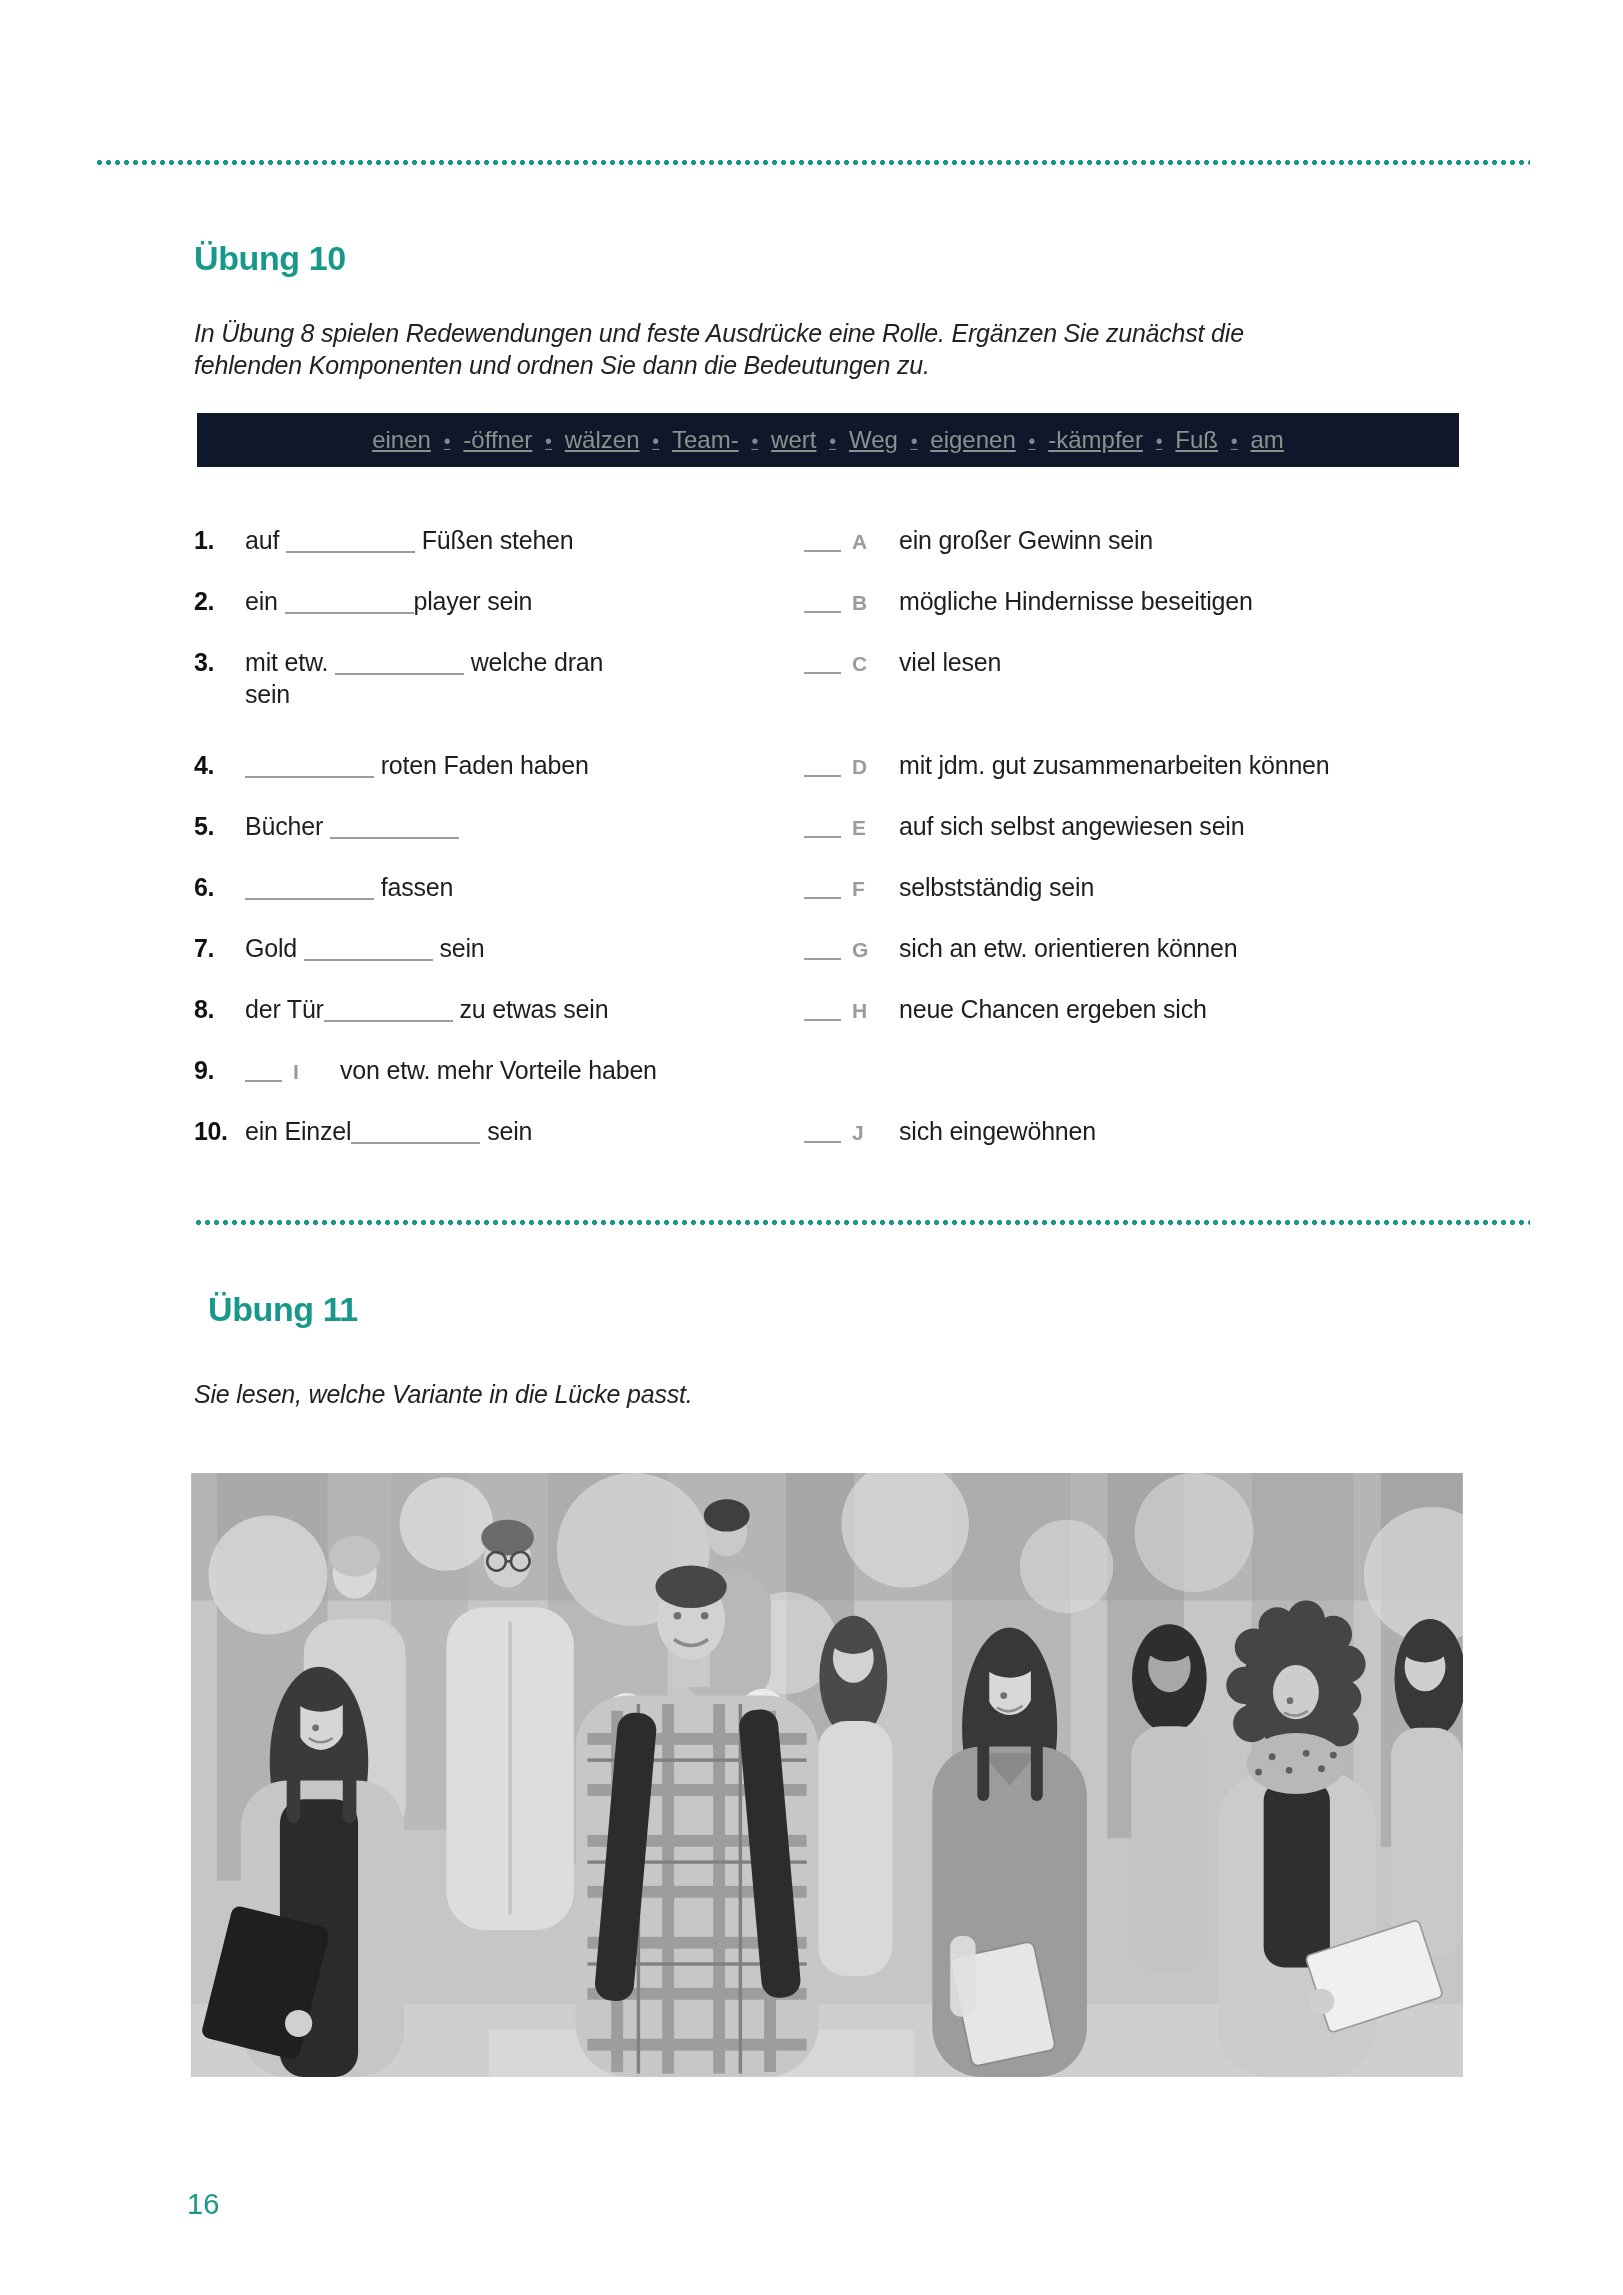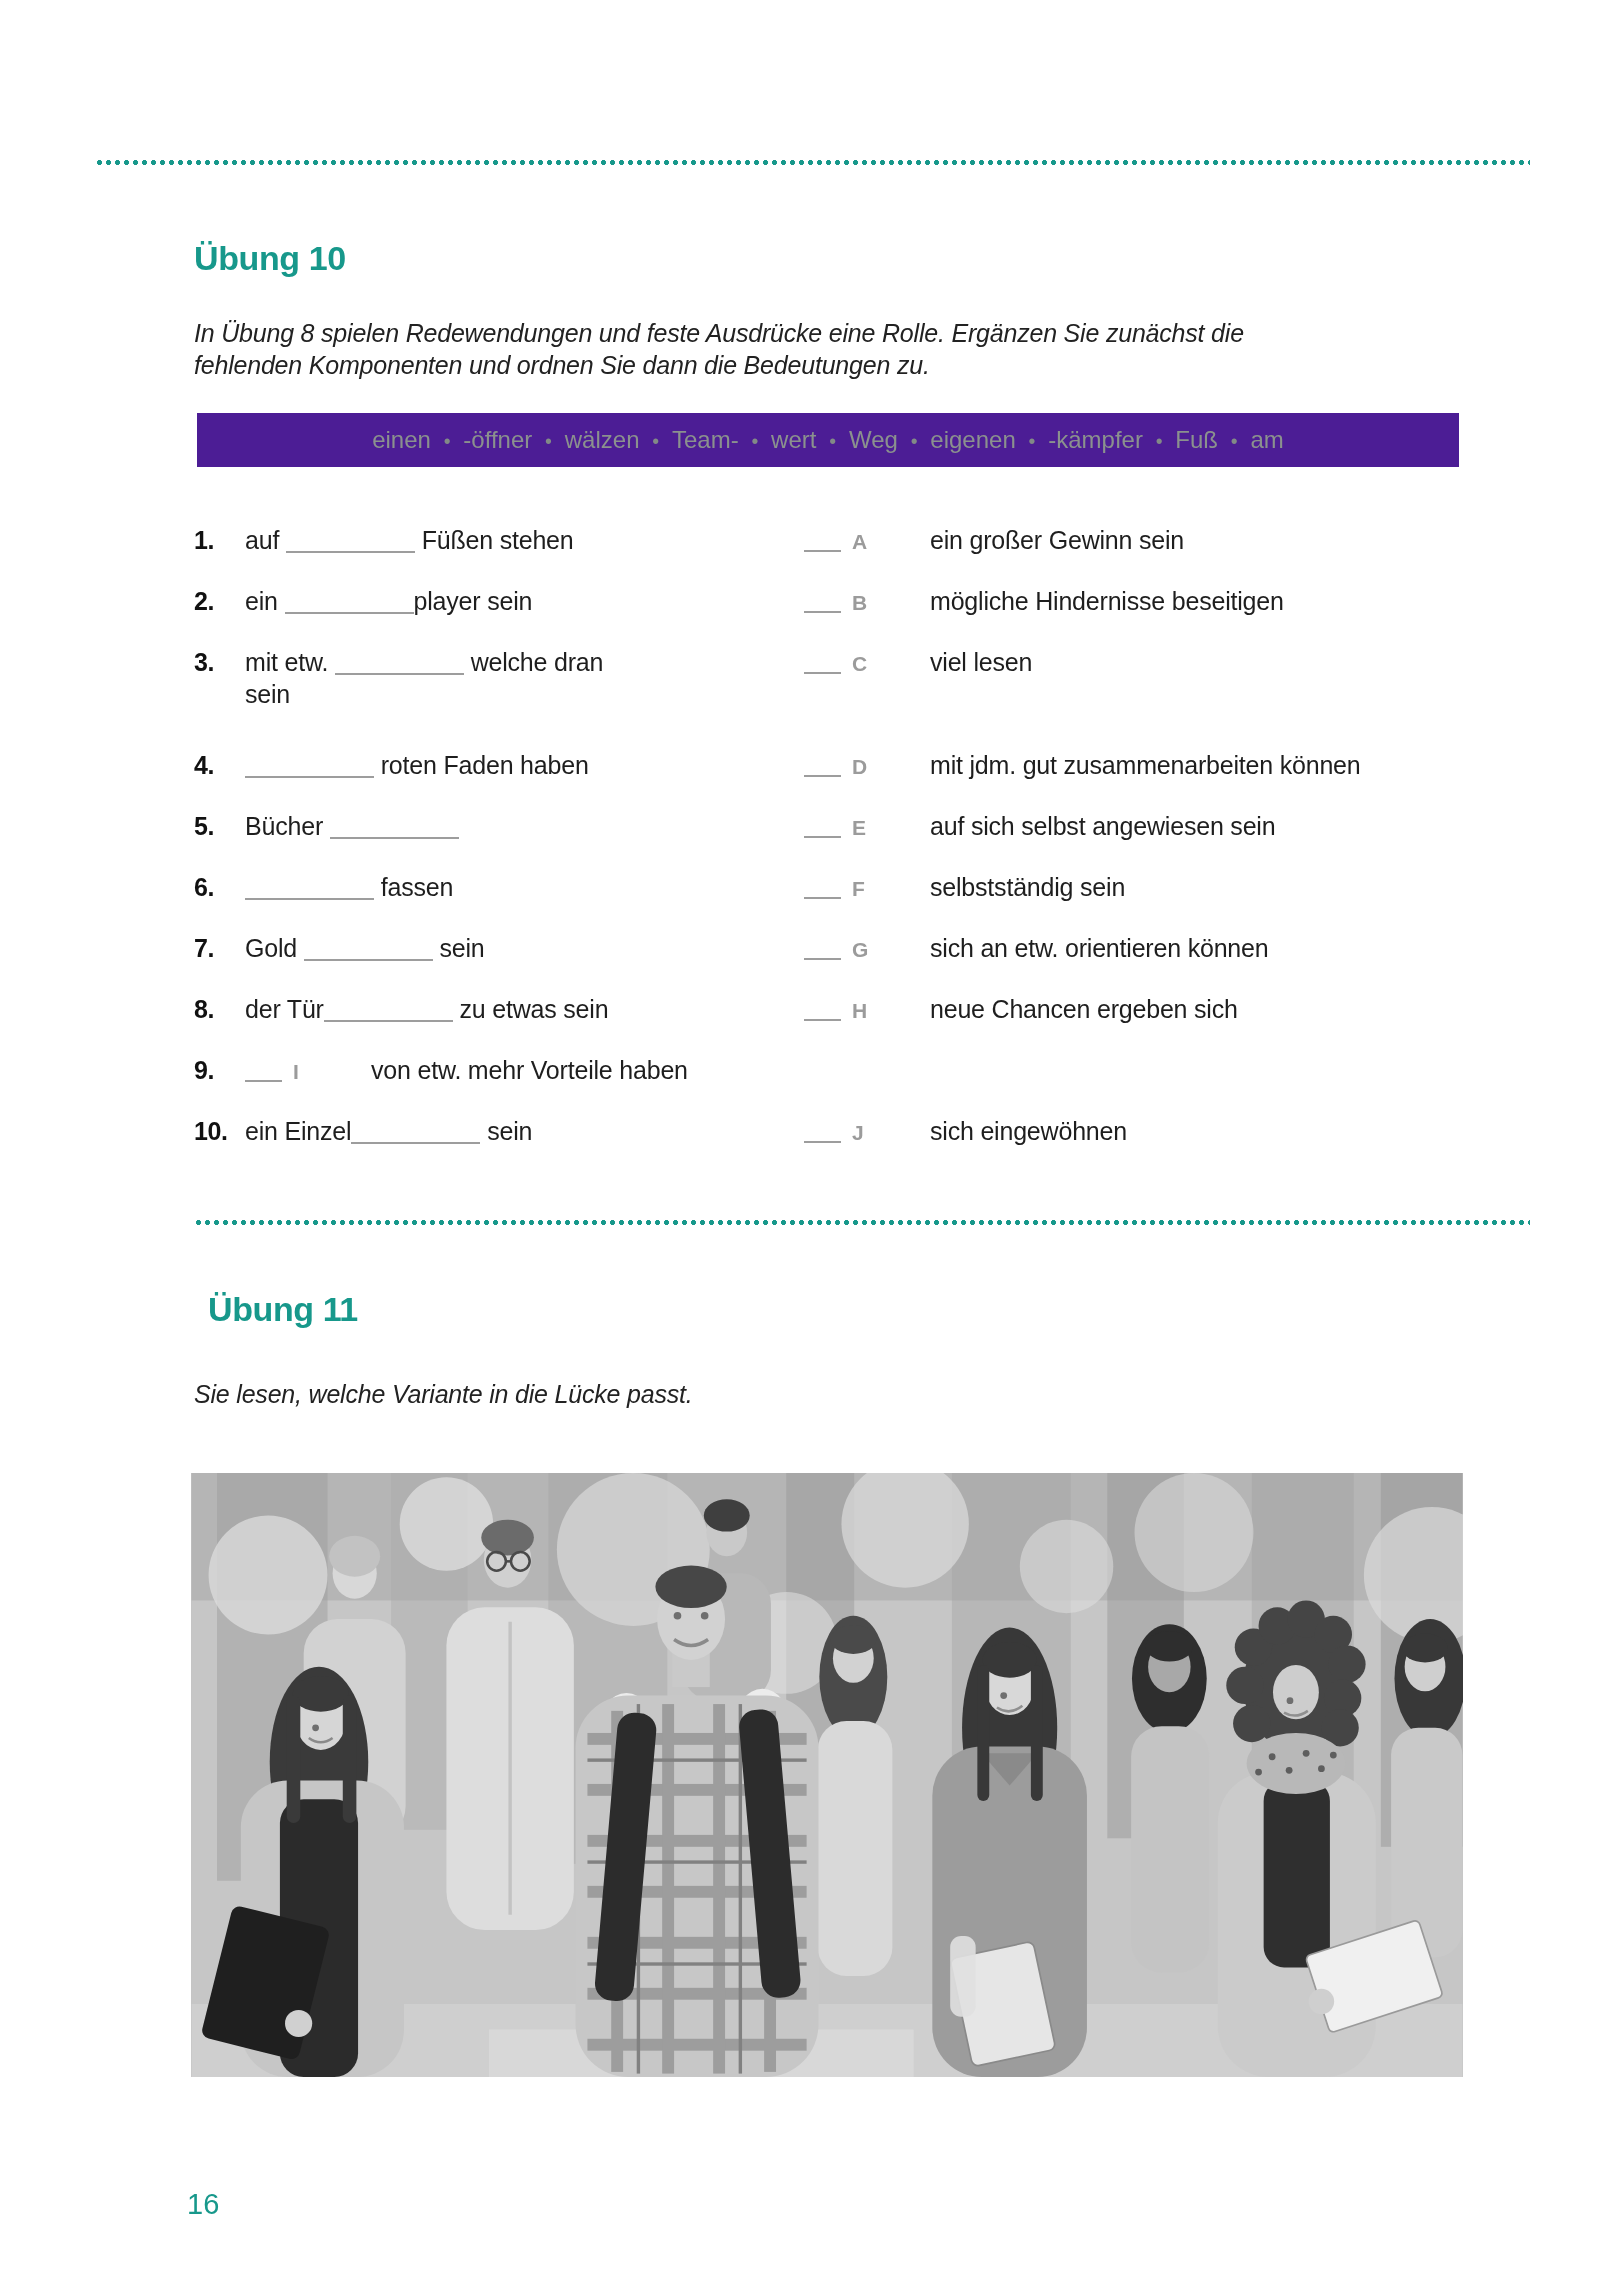--- a/index.html
+++ b/index.html
@@ -26,40 +26,40 @@
   
   .instr{
     font-style:italic;font-size:25px;line-height:32px;letter-spacing:-0.2px;color:#222;
   }
   .instr1{left:194px;top:292px;width:1292px;}
   .instr2{left:194px;top:1353px;width:1292px;}
   .instr span{display:block;}
   
   .wordbank{
     left:197px;top:413px;width:1262px;height:54px;
-    background:#4c1d95;color:#8b918e;font-size:24px;
-    display:flex;align-items:center;justify-content:center;white-space:pre;
+    background:#0f172a;color:#8b918e;font-size:24px;
+    display:flex;align-items:center;justify-content:center;white-space:pre;text-decoration:underline;
   }
   .wordbank .dot{font-size:19.6px;margin:0 12.8px;transform:translateY(0.9px);color:#828a87;}
   
   .match{left:194px;top:524px;width:1292px;}
   .row{display:flex;align-items:flex-start;margin-bottom:27px;font-size:25px;line-height:32px;}
   .row .num{width:51px;font-weight:bold;color:#111;flex:0 0 auto;letter-spacing:-0.4px;}
   .row .phrase{width:559px;flex:0 0 auto;letter-spacing:-0.2px;}
   .blank{
     display:inline-block;width:129px;height:23px;margin-bottom:-4.3px;
     border-bottom:2.1px solid #9d9d9d;
   }
   .ans{flex:0 0 auto;width:95px;white-space:nowrap;}
   .ansline{
     display:inline-block;width:37px;height:20.4px;margin-bottom:-2.6px;
     border-bottom:2.1px solid #9d9d9d;
   }
   .letter{font-weight:bold;color:#9b9b9b;font-size:21px;margin-left:11px;}
-  .opt{margin-left:31px;letter-spacing:-0.2px;color:#1e1e1e;}
+  .opt{letter-spacing:-0.2px;color:#1e1e1e;}
   .row3{margin-bottom:39px;}
   .line2{display:block;}
   
   .photo{left:191px;top:1473px;width:1272px;height:604px;overflow:hidden;background:#c4c4c4;}
   .photo svg{display:block;}
   
   .pageno{left:187px;top:2188px;color:#17988b;font-size:29px;}
 </style>
 </head>
 <body>

